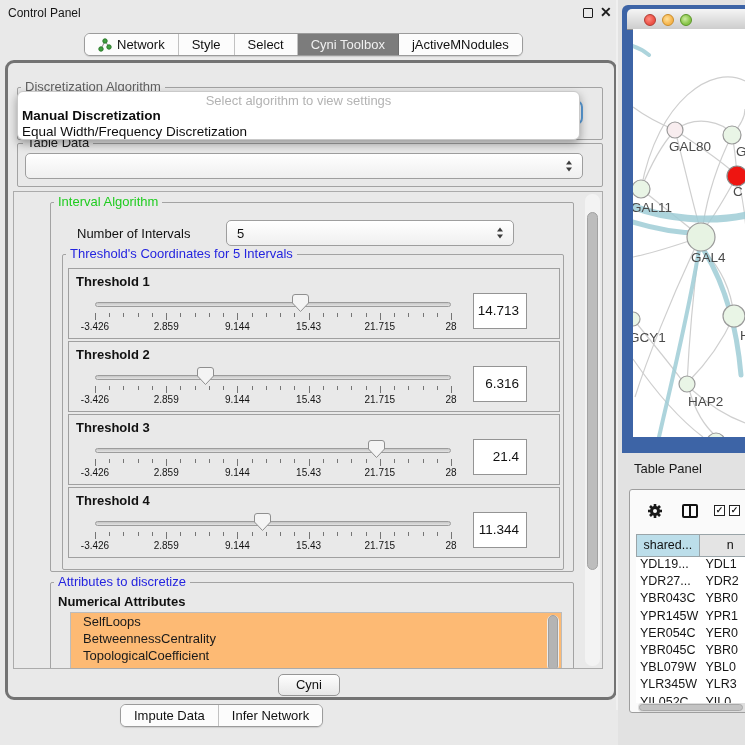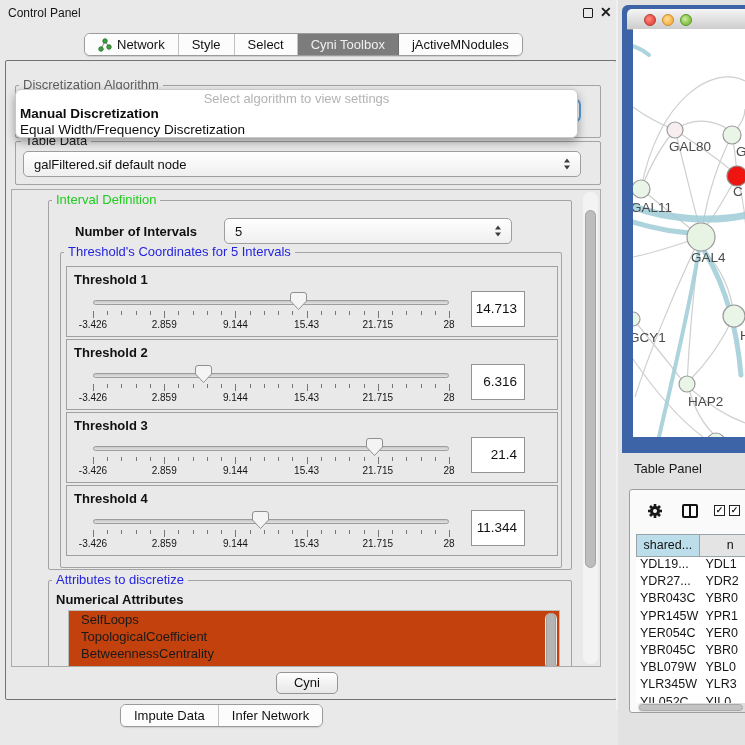--- a/index.html
+++ b/index.html
@@ -17,22 +17,22 @@
   .tab-group{position:absolute;display:flex;border:1px solid #9b9b9b;border-radius:6px;overflow:hidden;
              background:#fbfbfb;height:23px;box-shadow:0 1px 1px rgba(0,0,0,.12);}
   #top-tabs{left:84px;top:33px;}
   #bottom-tabs{left:120px;top:704px;}
   .tab{display:flex;align-items:center;padding:0 13px;font-size:13px;color:#111;background:#fcfcfc;
        border-right:1px solid #c2c2c2;white-space:nowrap;cursor:default;}
   .tab:last-child{border-right:none;}
   .tab.selected{background:var(--sel-tab,#7c7c7c);color:#f0f0f0;border-right:1px solid #6e6e6e;}
   .tab .ticon{margin-right:5px;display:inline-flex;}
 
-  #main-panel{position:absolute;left:5px;top:60px;width:612px;height:640px;border:1px solid #737373;
-              background:#e9e9e9;border-radius:2px;}
+  #main-panel{position:absolute;left:5px;top:60px;width:612px;height:640px;border:3px solid #737373;
+              background:#e9e9e9;border-radius:9px;}
 
   .groupbox{position:absolute;border:1px solid #a3a3a3;border-radius:2px;}
   .group-title{position:absolute;background:#e9e9e9;padding:0 4px;font-size:13px;line-height:14px;color:#1a1a1a;white-space:nowrap;}
   .group-title.green{color:var(--green,#1fcc1f);}
   .group-title.blue{color:var(--blue,#2424df);}
   .group-title.gray{color:#5f5f5f;}
 
   
   #algo-group{left:9px;top:24px;width:586px;height:53px;}
   #algo-group-title{left:13px;top:17px;}
@@ -61,41 +61,41 @@
 
   
   #viewport{position:absolute;left:5px;top:128px;width:590px;height:478px;border:1px solid #ababab;
             background:#e9e9e9;overflow:hidden;}
   #vscroll{position:absolute;right:2px;top:2px;width:15px;height:472px;background:#f3f3f3;border-radius:7px;}
   #vscroll .sthumb{position:absolute;left:2px;top:18px;width:11px;height:358px;background:#bdbdbd;
                    border:1px solid #a2a2a2;border-radius:6px;}
 
   #interval-group{left:36px;top:10px;width:524px;height:370px;}
   #interval-title{left:40px;top:3px;}
-  #noi-label{position:absolute;left:63px;top:34px;font-size:13px;font-weight:bold;color:#111;}
+  #noi-label{position:absolute;left:63px;top:34px;font-size:13px;font-weight:normal;color:#111;}
   #noi-combo{left:212px;top:28px;width:288px;height:26px;}
   #thresholds-group{left:48px;top:62px;width:502px;height:316px;}
   #thresholds-title{left:52px;top:55px;}
 
   .threshold-panel{position:absolute;left:54px;width:492px;height:71px;border:1px solid #a0a0a0;background:#e9e9e9;}
   .th-label{position:absolute;left:7px;top:5px;font-size:13px;font-weight:bold;color:#111;}
   .th-track{position:absolute;left:26px;top:33px;width:356px;height:5px;border:1px solid #9c9c9c;border-radius:3px;
             background:linear-gradient(#c6c6c6,#e3e3e3);}
   .th-thumb{position:absolute;top:25px;width:17px;height:18px;}
   .tick{position:absolute;top:0;width:1px;background:#757575;}
   .th-ticks{position:absolute;left:26px;top:44px;width:356px;height:7px;}
   .tick-label{position:absolute;top:0;transform:translateX(-50%);font-size:10px;color:#141414;white-space:nowrap;}
   .th-ticklabels{position:absolute;left:26px;top:52px;width:356px;height:11px;}
   .value-box{position:absolute;left:404px;top:24px;width:54px;height:36px;background:#fff;border:1px solid #949494;
              font-size:13.5px;color:#111;text-align:right;line-height:34px;padding-right:7px;}
 
   #attrs-group{left:36px;top:390px;width:524px;height:150px;}
   #attrs-title{left:40px;top:383px;}
   #attrs-subtitle{position:absolute;left:44px;top:402px;font-size:13px;font-weight:bold;color:#111;}
-  #attrs-list{position:absolute;left:56px;top:420px;width:492px;height:70px;background:#c2410c;border:1px solid #bcbcbc;}
+  #attrs-list{position:absolute;left:56px;top:420px;width:492px;height:70px;background:#fdba74;border:1px solid #bcbcbc;}
   .attr-item{padding:1px 0 1px 12px;font-size:13px;color:#1a1a1a;line-height:15px;}
   #attrs-scroll{position:absolute;right:2px;top:2px;width:12px;height:56px;background:#ececec;border-radius:6px;}
   #attrs-scroll .sthumb{position:absolute;left:1px;top:0;width:10px;height:56px;background:#b4b4b4;
                         border:1px solid #9f9f9f;border-radius:5px;}
 
   #apply-btn{position:absolute;left:270px;top:611px;width:62px;height:22px;border:1px solid #969696;border-radius:5px;
              background:linear-gradient(#fefefe,#e7e7e7);font-size:13px;color:#111;text-align:center;line-height:20px;}
 
   
   #right-side{position:absolute;left:618px;top:0;width:127px;height:745px;background:#e2e2e2;}
@@ -186,30 +186,29 @@
 
       <div id="algo-popup">
         <div class="popup-hint">Select algorithm to view settings</div>
         <div id="popup-opt-0" class="popup-opt">Manual Discretization</div>
         <div id="popup-opt-1" class="popup-opt">Equal Width/Frequency Discretization</div>
       </div>
 
       <div id="tabledata-group" class="groupbox"></div>
       <span id="tabledata-title" class="group-title">Table Data</span>
       <div id="tabledata-combo" class="combo">
-        <span class="combo-text">galFiltered.sif default node</span>
         <span class="combo-arrows">
             <span class="arr-up"></span>
             <span class="arr-down"></span>
           </span>
       </div>
 
       <div id="viewport">
         <div id="interval-group" class="groupbox"></div>
-        <span id="interval-title" class="group-title green">Interval Definition</span>
+        <span id="interval-title" class="group-title green">Interval Algorithm</span>
         <span id="noi-label">Number of Intervals</span>
         <div id="noi-combo" class="combo">
           <span class="combo-text">5</span>
           <span class="combo-arrows">
               <span class="arr-up"></span>
               <span class="arr-down"></span>
             </span>
         </div>
         <div id="thresholds-group" class="groupbox"></div>
         <span id="thresholds-title" class="group-title blue">Threshold's Coordinates for 5 Intervals</span>
@@ -391,22 +390,22 @@
               <div class="value-box">11.344</div>
             </div>
           </div>
 
         <div id="attrs-group" class="groupbox"></div>
         <span id="attrs-title" class="group-title blue">Attributes to discretize</span>
         <span id="attrs-subtitle">Numerical Attributes</span>
         <div id="attrs-list">
 
         <div class="attr-item">SelfLoops</div>
+            <div class="attr-item">BetweennessCentrality</div>
             <div class="attr-item">TopologicalCoefficient</div>
-            <div class="attr-item">BetweennessCentrality</div>
             <div id="attrs-scroll">
               <div class="sthumb"></div>
             </div>
           </div>
 
         <div id="vscroll">
             <div class="sthumb"></div>
           </div>
       </div>
 

